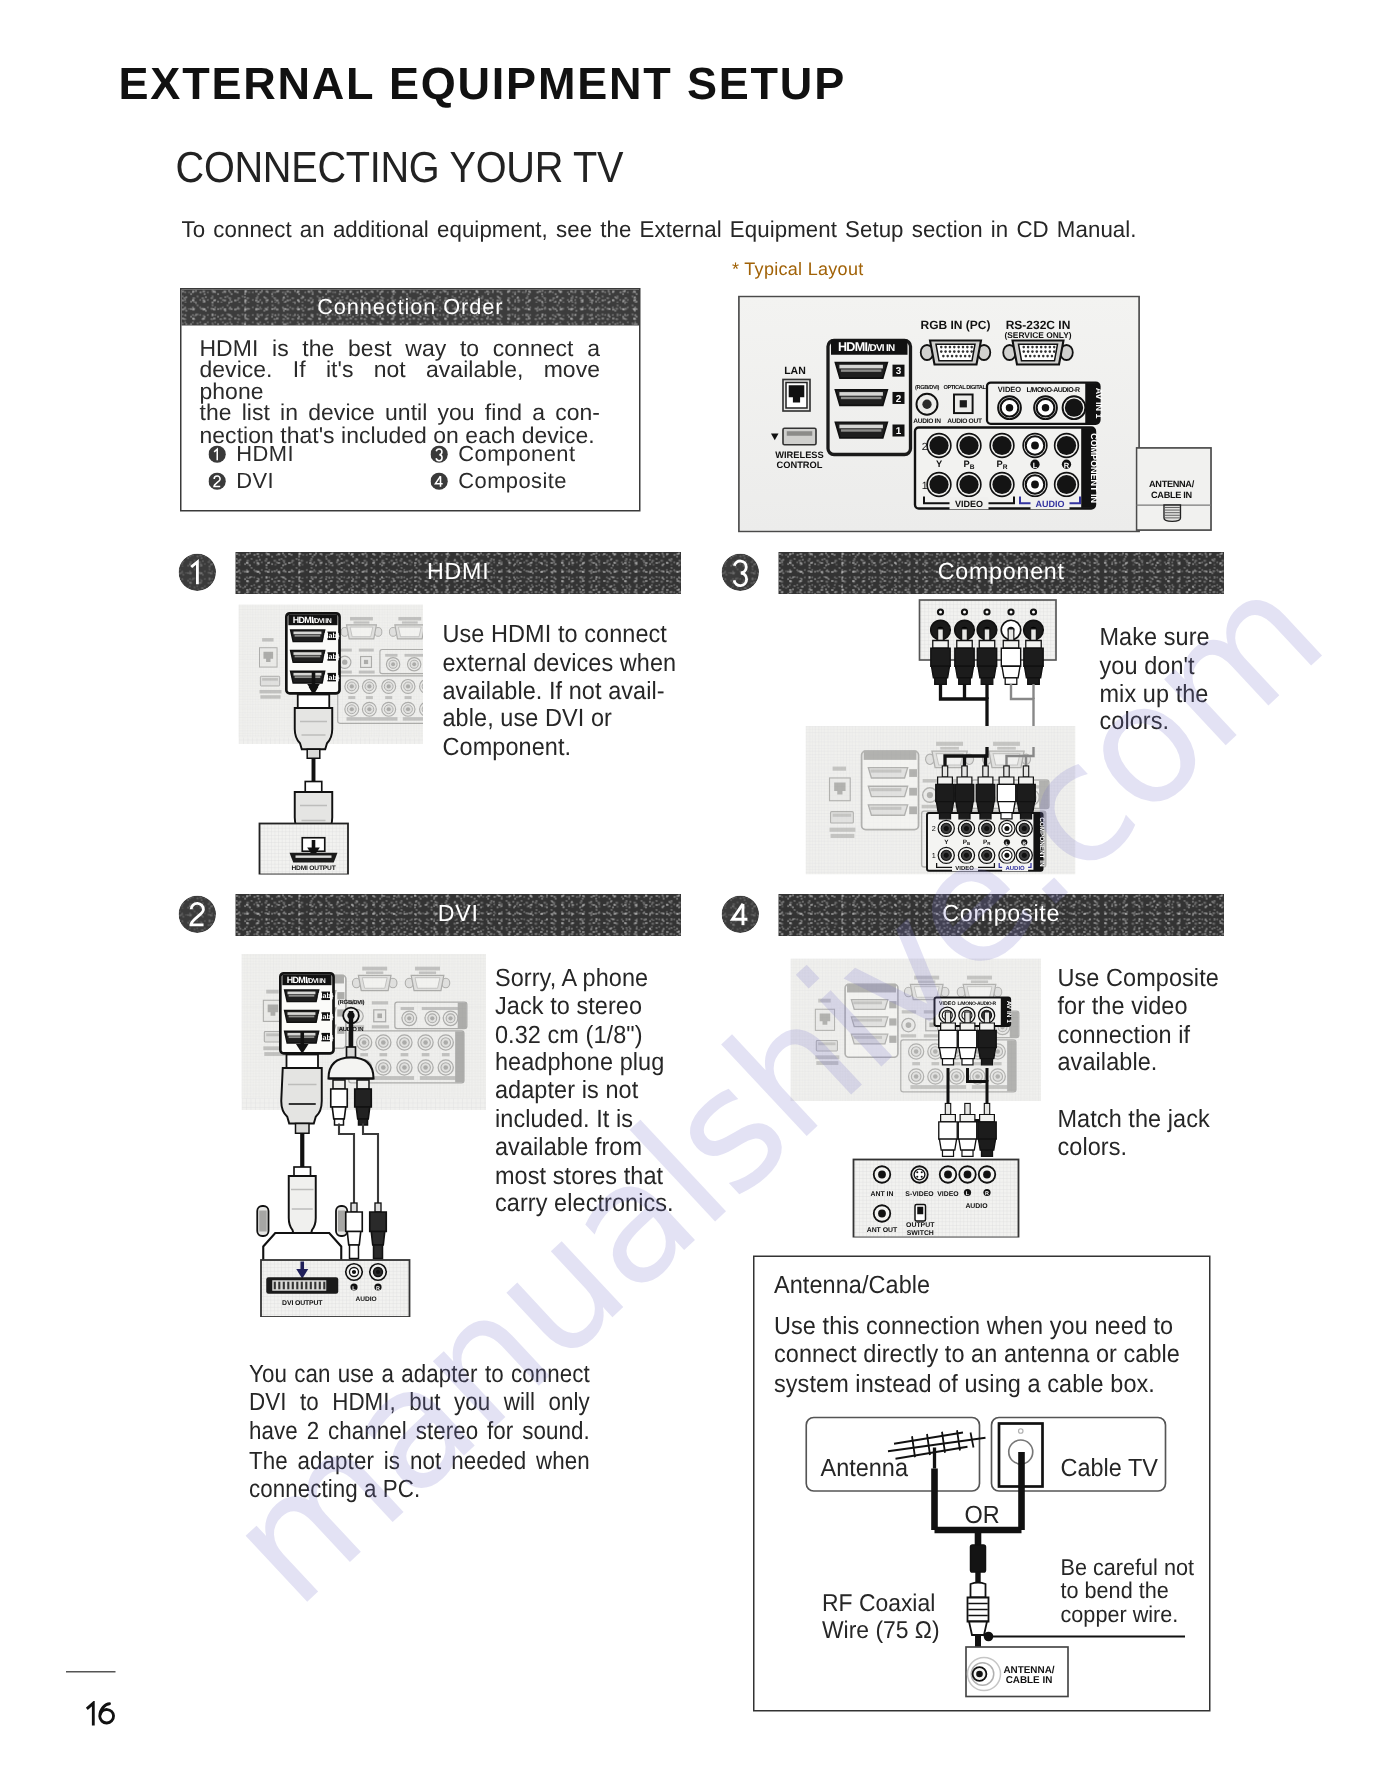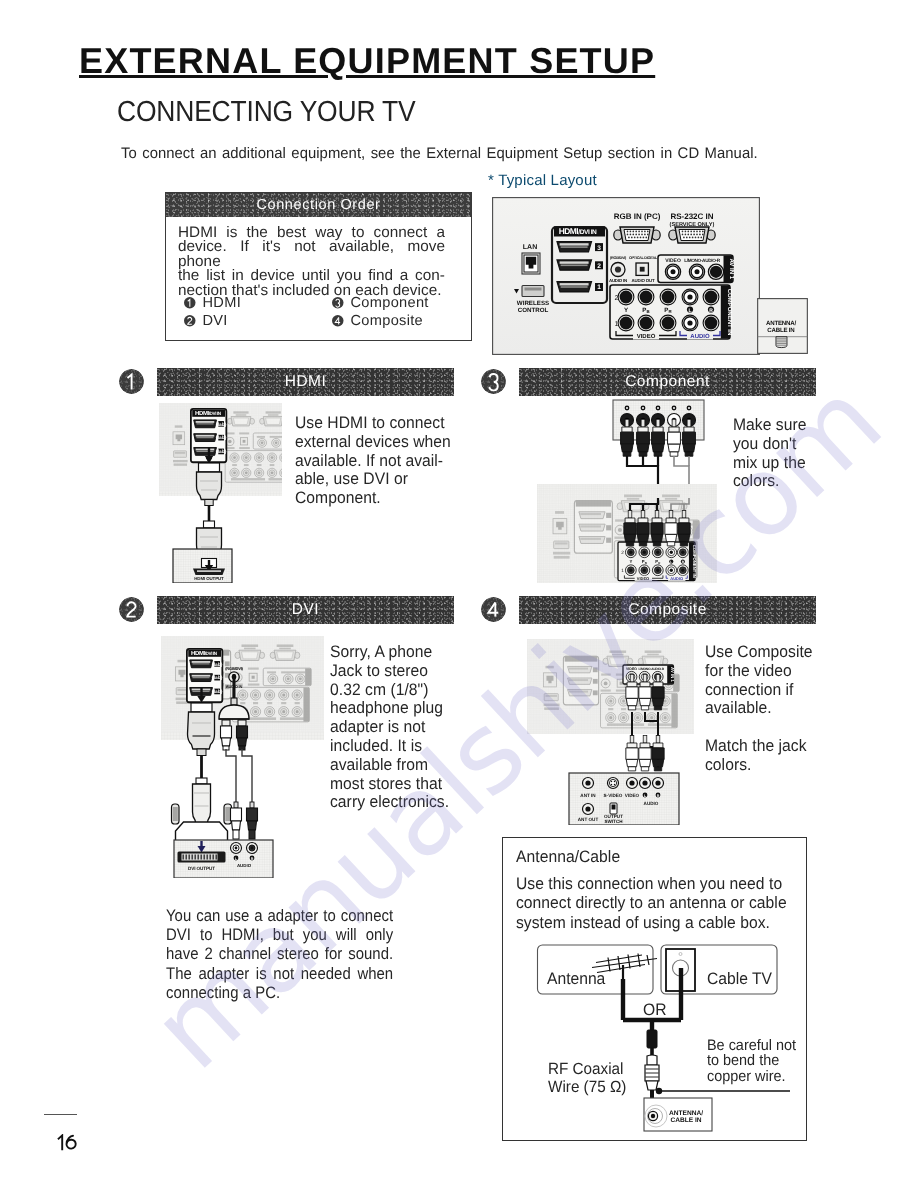--- a/index.html
+++ b/index.html
@@ -4,26 +4,26 @@
 <title>External Equipment Setup</title>
 <style>
   html,body{margin:0;padding:0;background:#fff;}
   body{width:918px;height:1188px;position:relative;overflow:hidden;
        font-family:"Liberation Sans",sans-serif;color:#1d1d1d;
        -webkit-font-smoothing:antialiased;text-rendering:geometricPrecision;}
   .abs{position:absolute;}
   svg text{-webkit-font-smoothing:antialiased;}
   svg{shape-rendering:geometricPrecision;}
   body{will-change:transform;}
-  #page-title{left:79px;top:40px;font-size:36px;font-weight:bold;letter-spacing:1.2px;color:#111;text-decoration:underline;}
+  #page-title{left:79px;top:40px;font-size:30px;font-weight:bold;letter-spacing:1.2px;color:#111;}
   #section-title{left:117px;top:96px;font-size:29px;letter-spacing:-0.2px;transform:scaleX(0.912);transform-origin:0 0;color:#222;}
   #intro{left:121px;top:145px;font-size:15.3px;letter-spacing:0.04px;word-spacing:1.3px;transform:scaleX(0.971);transform-origin:0 0;color:#262626;}
 
   #conn-order{left:120px;top:192px;width:307px;height:149px;box-sizing:border-box;
-     border:1.3px solid #3a3a3a;background:#fff;margin-left:45px;}
+     border:1.3px solid #3a3a3a;background:#fff;}
   #conn-order-hdr{height:24px;background:#3c3c3c;color:#fff;display:flex;align-items:center;justify-content:center;
      font-size:14.5px;letter-spacing:0.6px;position:relative;overflow:hidden;}
   .noise{position:absolute;inset:0;pointer-events:none;opacity:1;
      background-image:
        radial-gradient(circle at 13% 22%, rgba(255,255,255,.38) 0.6px, transparent 1.0px),
        radial-gradient(circle at 71% 61%, rgba(255,255,255,.30) 0.55px, transparent 0.95px),
        radial-gradient(circle at 37% 83%, rgba(255,255,255,.26) 0.65px, transparent 1.05px),
        radial-gradient(circle at 88% 12%, rgba(255,255,255,.32) 0.55px, transparent 0.9px),
        radial-gradient(circle at 52% 41%, rgba(255,255,255,.24) 0.5px, transparent 0.85px),
        radial-gradient(circle at 24% 57%, rgba(255,255,255,.28) 0.55px, transparent 0.9px),
@@ -34,21 +34,21 @@
   #conn-order-body{padding:9px 26px 0 12px;position:relative;height:125px;box-sizing:border-box;}
   .co-p{font-size:15.3px;line-height:14.45px;color:#2a2a2a;letter-spacing:0.03px;}
   .co-line.just{text-align:justify;text-align-last:justify;}
   #co-list{position:absolute;left:18px;top:77px;width:285px;display:flex;font-size:14.6px;color:#2a2a2a;}
   .co-col{width:148px;}
   .co-col.right{width:auto;}
   .co-item{display:flex;align-items:center;height:18px;}
   .co-num{width:11.5px;height:11.5px;margin-right:7px;flex:none;position:relative;}
   .co-lbl{letter-spacing:0.3px;}
 
-  #typ-label{left:488px;top:172px;font-size:15px;color:#0c4a6e;letter-spacing:0.2px;text-align:center;}
+  #typ-label{left:488px;top:172px;font-size:12px;color:#a16207;letter-spacing:0.2px;text-align:center;}
   #main-panel{position:absolute;left:492px;top:197px;width:268px;height:158px;}
   #ant-panel{position:absolute;left:757px;top:298px;width:51px;height:56px;}
 
   .secbar{position:absolute;height:28px;background:#333;color:#fff;display:flex;align-items:center;justify-content:center;
      font-size:15.5px;letter-spacing:0.5px;overflow:hidden;}
   .secnum{position:absolute;width:25px;height:25px;border-radius:50%;overflow:hidden;}
   .secnum .noise{opacity:.5;}
   .sr{position:absolute;width:1px;height:1px;overflow:hidden;clip:rect(0 0 0 0);white-space:nowrap;}
   .bodytext{position:absolute;font-size:16.6px;line-height:18.8px;color:#262626;letter-spacing:0.05px;white-space:nowrap;
      transform:scaleX(0.943);transform-origin:0 0;}

